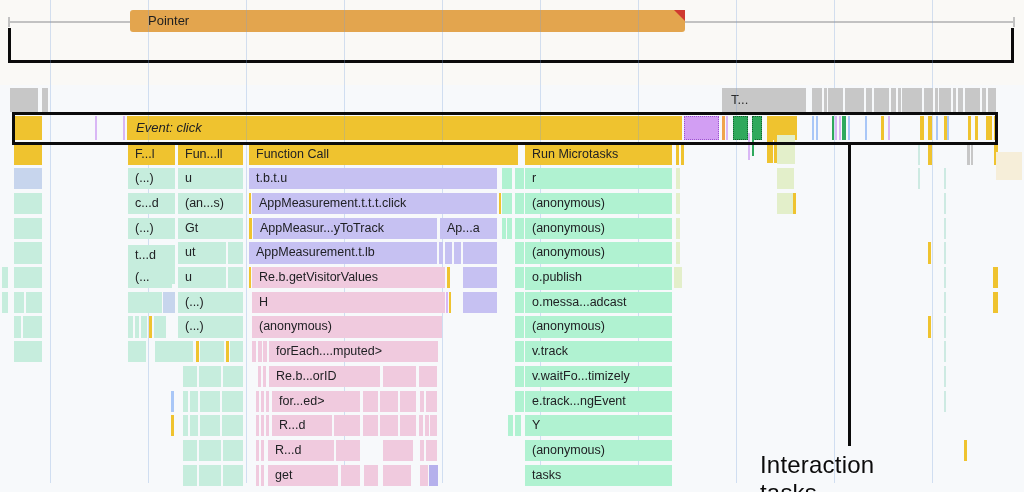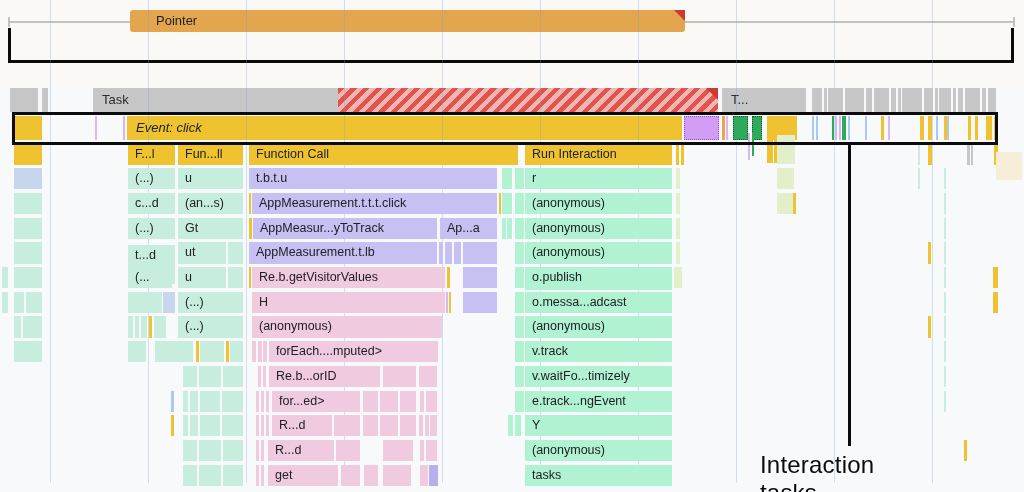--- a/index.html
+++ b/index.html
@@ -13,21 +13,21 @@
   .bar-label{font-size:13px;color:#2b2b2b;padding-left:9px;white-space:nowrap;overflow:hidden;}
   .dotP{background-image:radial-gradient(#a968d6 0.9px, transparent 1px);background-size:5px 5px;
         border:1px dotted #9c53cf;}
   .dotG{background-image:radial-gradient(#17703a 0.9px, transparent 1px);background-size:5px 5px;
         border:1px dotted #13632f;}
   .gridline{position:absolute;top:0;width:1px;height:483px;background:rgba(120,160,220,0.30);pointer-events:none;}
   .annotation-text{position:absolute;color:#0b0b0b;font-size:24px;letter-spacing:0.2px;}
   #pointer-bar{position:absolute;left:130px;top:10px;width:555px;height:22px;background:#e3a54e;border-radius:3px;}
   #pointer-bar .tri{position:absolute;right:0;top:0;width:0;height:0;
       border-top:11px solid #cf3a30;border-left:11px solid transparent;}
-  #pointer-bar span{font-size:13px;line-height:22px;color:#1f1f1f;padding-left:26px;display:block;}
+  #pointer-bar span{font-size:13px;line-height:22px;color:#1f1f1f;padding-left:18px;display:block;}
   .whisker{position:absolute;height:2px;background:#c2c2c2;top:21px;}
   .whisker-cap{position:absolute;width:2px;height:10px;background:#c2c2c2;top:17px;}
   #bracket{position:absolute;left:8px;top:28px;width:1006px;height:35px;
       border-left:3px solid #0b0b0b;border-right:3px solid #0b0b0b;border-bottom:3px solid #0b0b0b;
       box-sizing:border-box;}
   #click-label{left:50%;top:49px;transform:translateX(-50%);background:#faf9f6;padding:0 12px;z-index:9;}
   #task-bar{position:absolute;left:93px;top:88px;width:625px;height:24px;background:#c7c7c7;}
   #task-stripes{position:absolute;left:245px;top:0;width:380px;height:24px;
       background:repeating-linear-gradient(135deg,#e0544d 0 4.5px,#efb6b2 4.5px 9px);}
   #task-bar .tri{position:absolute;right:0;top:0;width:0;height:0;
@@ -54,25 +54,20 @@
   <div class="whisker" style="left:685px;width:330px;"></div>
   <div class="whisker-cap" style="left:1013px;"></div>
 
   <div id="pointer-bar">
     <span>Pointer</span>
     <div class="tri"></div>
   </div>
 
   <div id="bracket"></div>
 
-  <div id="task-bar">
-    <div id="task-stripes"></div>
-    <div class="bar-label">Task</div>
-    <div class="tri"></div>
-  </div>
   <div id="task2-bar">
     <div class="bar-label">T...</div>
   </div>
 
   <div id="event-bar">
     <div class="bar-label">Event: click</div>
   </div>
 
   <div id="gen">
       <div class="gridline" style="left: 50px;"></div>
@@ -129,21 +124,21 @@
       <div class="blk" style="left: 944px; top: 116px; width: 3px; height: 24px; background: rgb(239, 195, 47);"></div>
       <div class="blk" style="left: 947px; top: 116px; width: 2px; height: 24px; background: rgb(169, 199, 247);"></div>
       <div class="blk" style="left: 968px; top: 116px; width: 3px; height: 24px; background: rgb(239, 195, 47);"></div>
       <div class="blk" style="left: 975px; top: 116px; width: 3px; height: 24px; background: rgb(239, 195, 47);"></div>
       <div class="blk" style="left: 986px; top: 116px; width: 6px; height: 24px; background: rgb(239, 195, 47);"></div>
       <div class="blk" style="left: 994px; top: 116px; width: 3px; height: 24px; background: rgb(239, 195, 47);"></div>
       <div class="blk" style="left: 14px; top: 143.5px; width: 28px; height: 21.3px; background: rgb(239, 195, 47);"></div>
       <div class="blk lbl" style="left: 128px; top: 143.5px; width: 47px; height: 21.3px; background: rgb(239, 195, 47);">F...l</div>
       <div class="blk lbl" style="left: 178px; top: 143.5px; width: 65px; height: 21.3px; background: rgb(239, 195, 47);">Fun...ll</div>
       <div class="blk lbl" style="left: 249px; top: 143.5px; width: 269px; height: 21.3px; background: rgb(239, 195, 47);">Function Call</div>
-      <div class="blk lbl" style="left: 525px; top: 143.5px; width: 147px; height: 21.3px; background: rgb(239, 195, 47);">Run Interaction</div>
+      <div class="blk lbl" style="left: 525px; top: 143.5px; width: 147px; height: 21.3px; background: rgb(239, 195, 47);">Run Microtasks</div>
       <div class="blk" style="left: 676px; top: 143.5px; width: 3px; height: 21.3px; background: rgb(239, 195, 47);"></div>
       <div class="blk" style="left: 681px; top: 143.5px; width: 3px; height: 21.3px; background: rgb(239, 195, 47);"></div>
       <div class="blk" style="left: 918px; top: 143.5px; width: 2px; height: 21.3px; background: rgb(205, 234, 226);"></div>
       <div class="blk" style="left: 928px; top: 143.5px; width: 4px; height: 21.3px; background: rgb(239, 195, 47);"></div>
       <div class="blk" style="left: 967px; top: 143.5px; width: 3px; height: 21.3px; background: rgb(199, 199, 199);"></div>
       <div class="blk" style="left: 971px; top: 143.5px; width: 2px; height: 21.3px; background: rgb(199, 199, 199);"></div>
       <div class="blk" style="left: 994px; top: 143.5px; width: 4px; height: 21.3px; background: rgb(239, 195, 47);"></div>
       <div class="blk" style="left: 14px; top: 168.2px; width: 28px; height: 21.3px; background: rgb(199, 213, 237);"></div>
       <div class="blk lbl" style="left: 128px; top: 168.2px; width: 47px; height: 21.3px; background: rgb(198, 237, 221);">(...)</div>
       <div class="blk lbl" style="left: 178px; top: 168.2px; width: 65px; height: 21.3px; background: rgb(198, 237, 221);">u</div>

